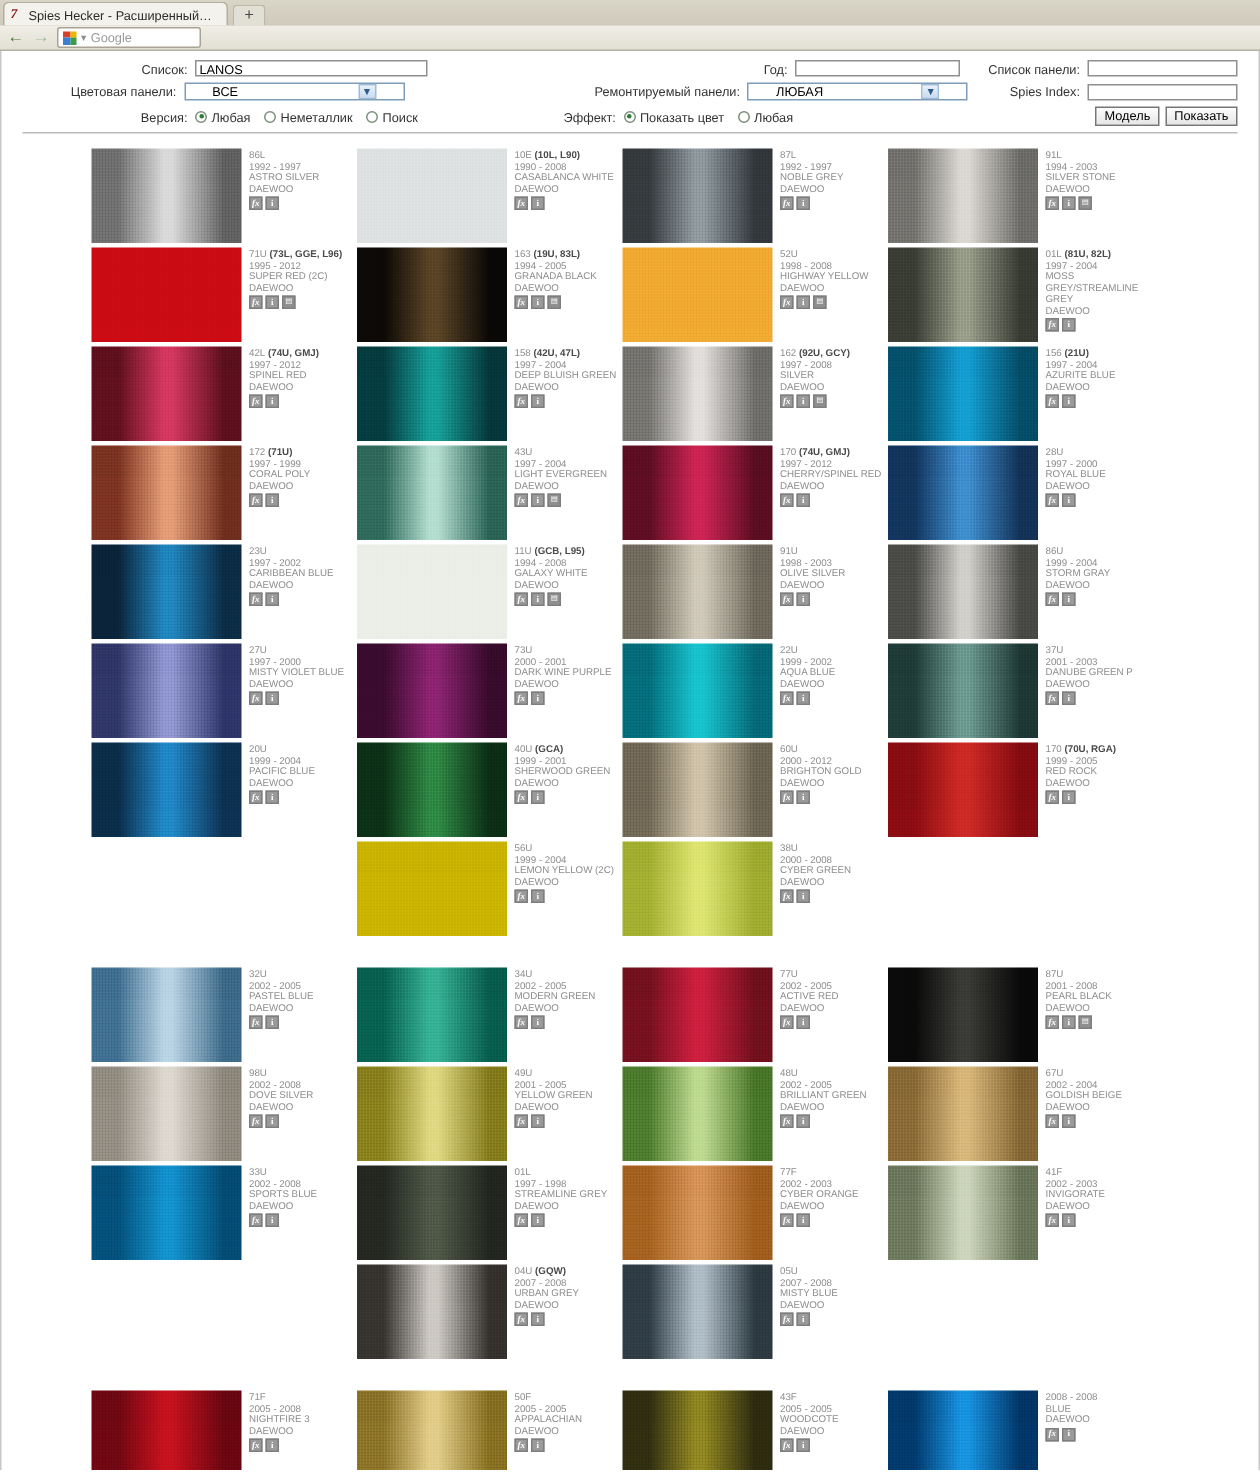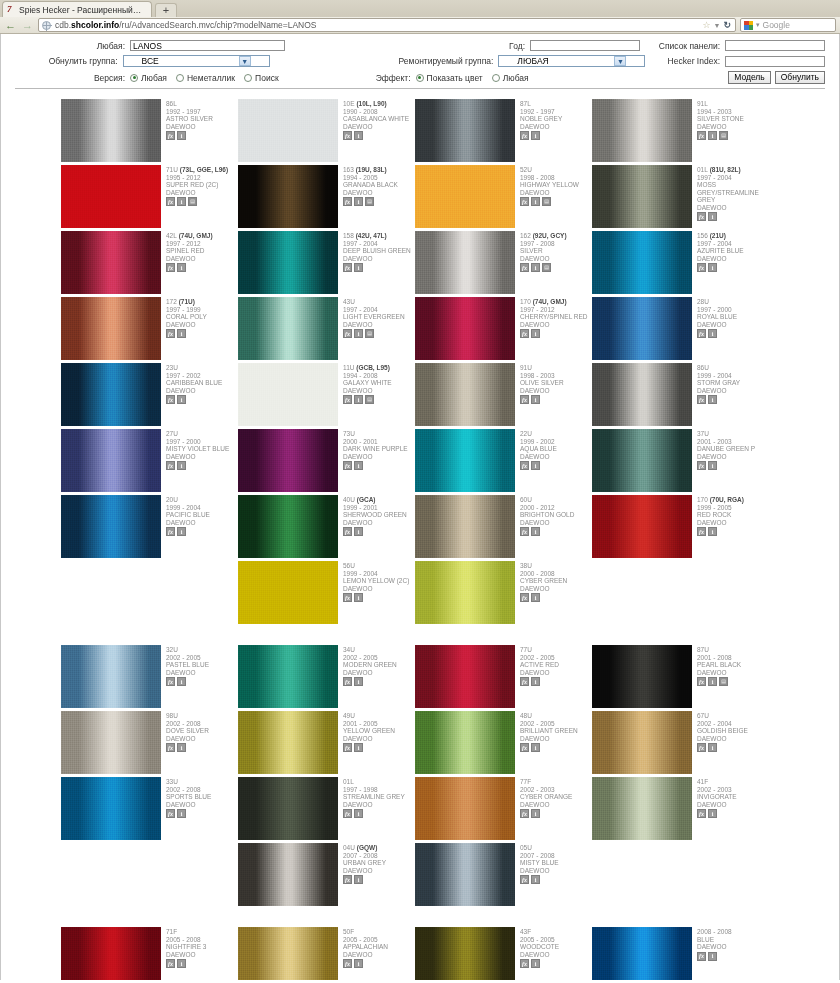--- a/index.html
+++ b/index.html
@@ -174,67 +174,58 @@
     <div class="tab">
       <span class="tab-favicon">7</span>
       <span class="tab-title">Spies Hecker - Расширенный поиск</span>
     </div>
     <div id="new-tab-btn">+</div>
   </div>
 
   <div id="navbar">
     <span class="nav-arrow back">←</span>
     <span class="nav-arrow fwd">→</span>
-    <div id="urlbar">
-      <span class="globe-icon"></span>
-      <span class="url-text"><span>cdb.</span><b>shcolor.info</b><span>/ru/AdvancedSearch.mvc/chip?modelName=LANOS</span></span>
-      <span class="url-right">
-        <span class="star-icon">☆</span>
-        <span class="caret-icon">▼</span>
-        <span class="reload-icon">↻</span>
-      </span>
-    </div>
     <div id="searchbar">
       <span class="g-icon">
           <i></i>
           <i></i>
           <i></i>
           <i></i>
         </span>
       <span class="caret-icon">▾</span>
       <span>Google</span>
     </div>
   </div>
 </div>
 
 <div id="page">
 
   <div id="search-form">
 
     <div class="form-row">
-      <span class="flabel" style="width:115px">Любая:</span>
+      <span class="flabel" style="width:115px">Список:</span>
       <input class="finput" style="width: 155px;" value="LANOS">
       <span class="flabel" style="width:245px">Год:</span>
       <input class="finput" style="width: 110px;" value="">
       <span class="flabel" style="width:85px">Список панели:</span>
       <input class="finput" style="width: 100px;" value="">
     </div>
 
     <div class="form-row">
-      <span class="flabel" style="width:115px">Обнулить группа:</span>
+      <span class="flabel" style="width:115px">Цветовая панели:</span>
       <div class="fselect" style="width:155px">
         <span>ВСЕ</span>
         <span class="sel-arrow">▼</span>
       </div>
-      <span class="flabel" style="width:245px">Ремонтируемый группа:</span>
+      <span class="flabel" style="width:245px">Ремонтируемый панели:</span>
       <div class="fselect" style="width:155px">
         <span>ЛЮБАЯ</span>
         <span class="sel-arrow">▼</span>
       </div>
-      <span class="flabel" style="width:85px">Hecker Index:</span>
+      <span class="flabel" style="width:85px">Spies Index:</span>
       <input class="finput" style="width: 100px;" value="">
     </div>
 
     <div class="form-row">
       <span class="flabel" style="width:115px">Версия:</span>
       <div class="radio-group">
         <span class="radio-item">
           <span class="radio checked"></span>
           <span>Любая</span>
         </span>
@@ -253,21 +244,21 @@
           <span class="radio checked"></span>
           <span>Показать цвет</span>
         </span>
         <span class="radio-item">
           <span class="radio"></span>
           <span>Любая</span>
         </span>
       </div>
       <span style="margin-left:auto; display:flex;">
         <span class="btn">Модель</span>
-        <span class="btn">Обнулить</span>
+        <span class="btn">Показать</span>
       </span>
     </div>
   </div>
 
   <div id="form-divider"></div>
 
   <div id="results">
       <div class="group">
         <div class="col">
           <div class="entry">

